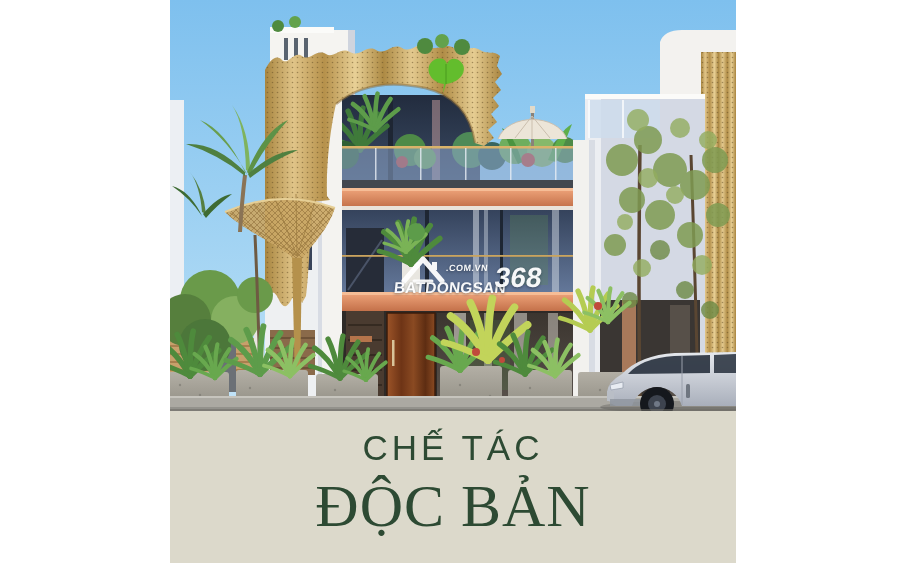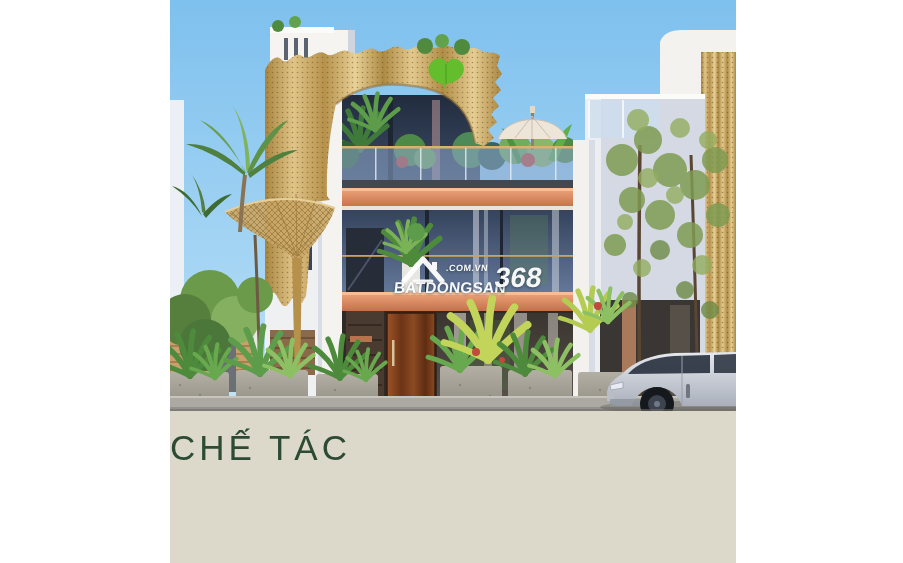--- a/index.html
+++ b/index.html
@@ -15,21 +15,21 @@
   .wm-icon{position:absolute;left:8px;top:1px;}
   .wm-suffix{position:absolute;left:53px;top:10px;font-size:9px;font-weight:bold;
     letter-spacing:.5px;transform:skewX(-6deg);}
   .wm-brand{position:absolute;left:1px;top:26px;font-size:15.5px;font-weight:bold;
     letter-spacing:.2px;transform:skewX(-6deg);}
   .wm-number{position:absolute;left:102px;top:9px;font-size:28px;font-weight:bold;
     transform:skewX(-9deg);}
 
   
   .caption{position:absolute;left:0;top:411px;width:566px;height:152px;background:#dcd9cb;
-    color:#2d4a33;text-align:left;overflow:hidden;}
+    color:#2d4a33;text-align:center;overflow:hidden;}
   .caption-line1{padding-top:19px;font-size:35px;letter-spacing:4px;font-weight:400;line-height:1;}
   .caption-line2{margin-top:11px;font-family:"Liberation Serif","DejaVu Serif",serif;
     font-size:60px;letter-spacing:1px;line-height:1;}
 </style>
 </head>
 <body>
 
 <div class="canvas">
   <div class="artwork">
 
@@ -388,16 +388,17 @@
           <path d="M13,27 L31,27" stroke="#ffffff" stroke-width="3" stroke-linecap="round"></path>
         </svg>
         <span class="wm-suffix">.COM.VN</span>
         <span class="wm-brand">BATDONGSAN</span>
         <span class="wm-number">368</span>
       </div>
     </div>
 
     <div class="caption">
       <div class="caption-line1">CHẾ TÁC</div>
+      <div class="caption-line2">ĐỘC BẢN</div>
     </div>
 
   </div>
 </div>
 
 </body></html>

